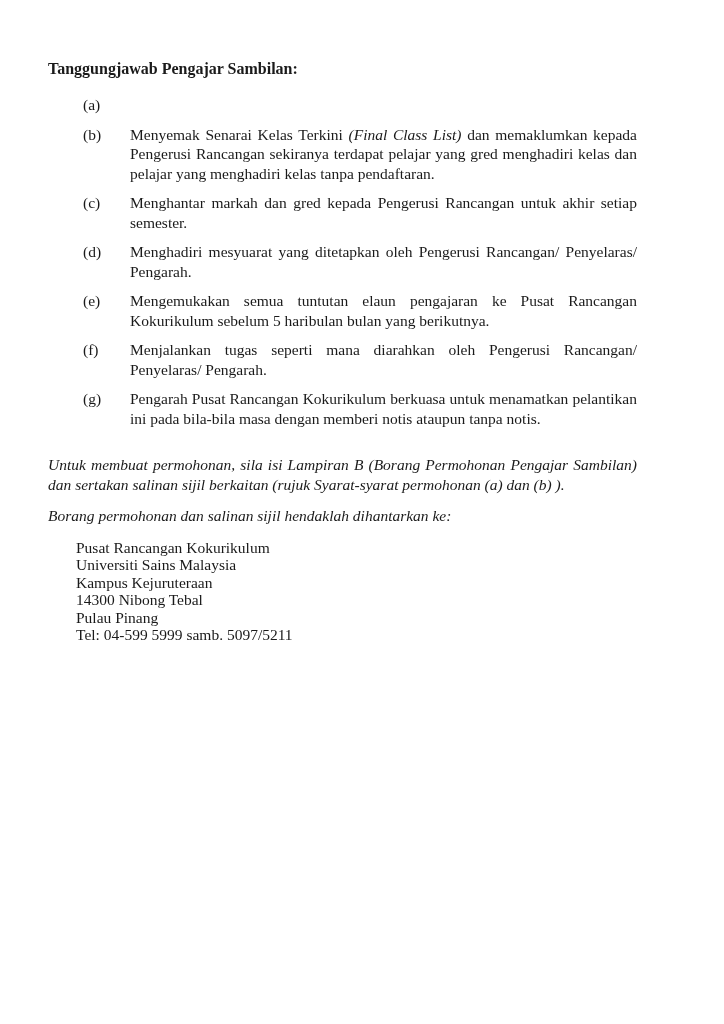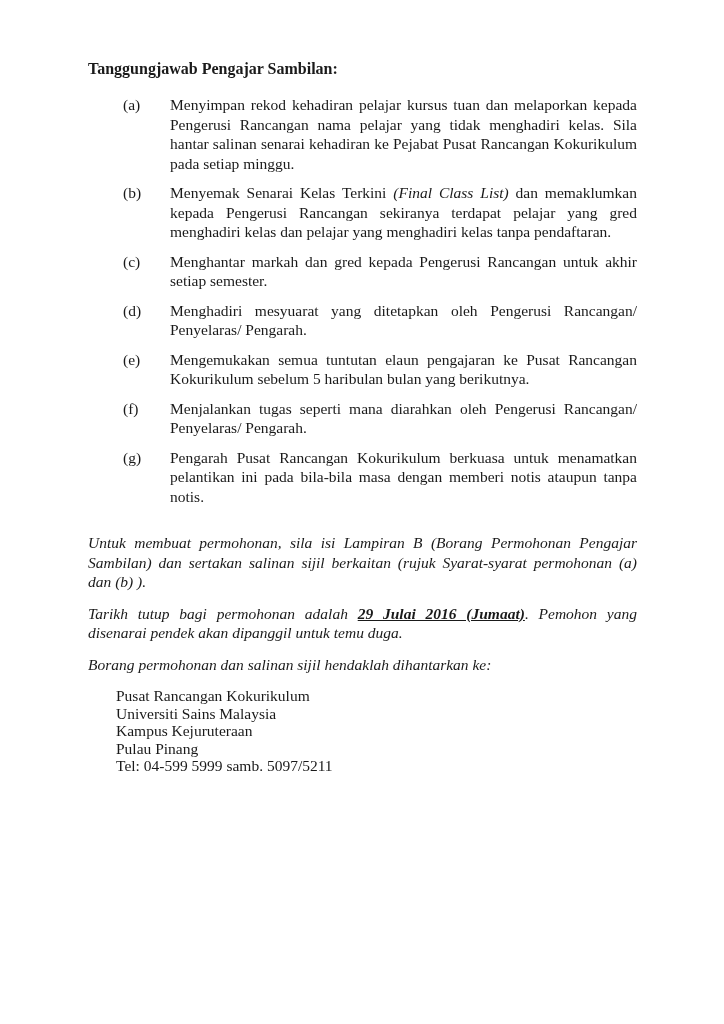--- a/index.html
+++ b/index.html
@@ -12,21 +12,21 @@
     width: 724px;
     height: 1024px;
     background: #ffffff;
     font-family: "Liberation Serif", serif;
     color: #1a1a1a;
     overflow: hidden;
     box-sizing: border-box;
   }
   .content {
     box-sizing: border-box;
-    padding: 58px 87px 0 88px;
+    padding: 58px 87px 0 48px;
   }
   .doc-title {
     font-weight: bold;
     font-size: 16px;
     line-height: 21px;
     margin: 0 0 16px 0;
   }
   .resp-list {
     margin: 0 0 27px 0;
   }
@@ -73,21 +73,20 @@
 
 <div class="page">
   <div class="content">
 
     <p class="doc-title">Tanggungjawab Pengajar Sambilan:</p>
 
     <div class="resp-list">
 
       <div class="list-item">
         <span class="item-label">(a)</span>
-        <span class="item-text">Menyimpan rekod kehadiran pelajar kursus tuan dan melaporkan kepada Pengerusi Rancangan nama pelajar yang tidak menghadiri kelas. Sila hantar salinan senarai kehadiran ke Pejabat Pusat Rancangan Kokurikulum pada setiap minggu.</span>
       </div>
 
       <div class="list-item">
         <span class="item-label">(b)</span>
         <span class="item-text"><span>Menyemak Senarai Kelas Terkini </span><span class="italic">(Final Class List)</span><span> dan memaklumkan kepada Pengerusi Rancangan sekiranya terdapat pelajar yang gred menghadiri kelas dan pelajar yang menghadiri kelas tanpa pendaftaran.</span></span>
       </div>
 
       <div class="list-item">
         <span class="item-label">(c)</span>
         <span class="item-text">Menghantar markah dan gred kepada Pengerusi Rancangan untuk akhir setiap semester.</span>
@@ -110,26 +109,26 @@
 
       <div class="list-item">
         <span class="item-label">(g)</span>
         <span class="item-text">Pengarah Pusat Rancangan Kokurikulum berkuasa untuk menamatkan pelantikan ini pada bila-bila masa dengan memberi notis ataupun tanpa notis.</span>
       </div>
 
     </div>
 
     <p class="para">Untuk membuat permohonan, sila isi Lampiran B (Borang Permohonan Pengajar Sambilan) dan sertakan salinan sijil berkaitan (rujuk Syarat-syarat permohonan (a) dan (b) ).</p>
 
-    <p class="para"><span>Tarikh tutup bagi permohonan adalah </span><span class="deadline">29 Julai 2016 (Jumaat)</span><span>. Pemohon yang disenarai pendek akan dipanggil untuk temu duga.</span></p>
 
     <p class="para">Borang permohonan dan salinan sijil hendaklah dihantarkan ke:</p>
 
     <div class="address-block">
       <div>Pusat Rancangan Kokurikulum</div>
       <div>Universiti Sains Malaysia</div>
       <div>Kampus Kejuruteraan</div>
+      <div>14300 Nibong Tebal</div>
       <div>Pulau Pinang</div>
       <div>Tel: 04-599 5999 samb. 5097/5211</div>
     </div>
 
   </div>
 </div>
 
 </body></html>

